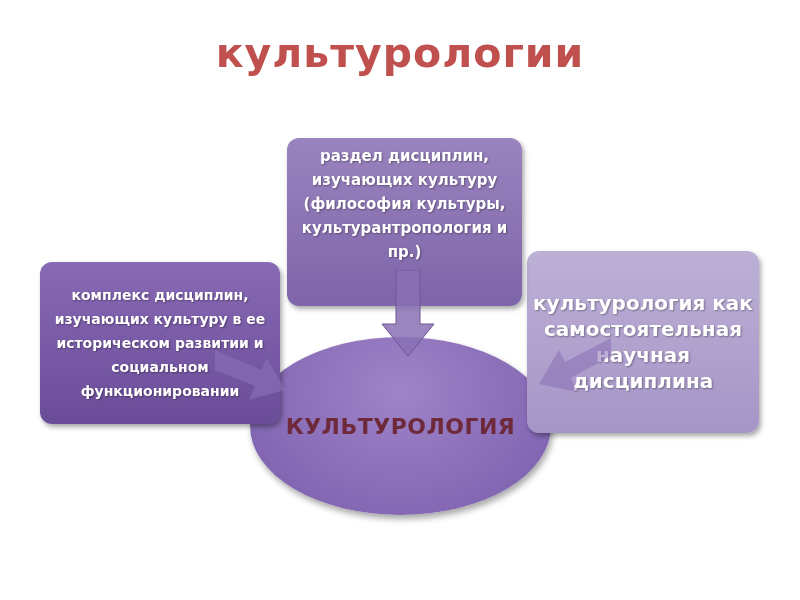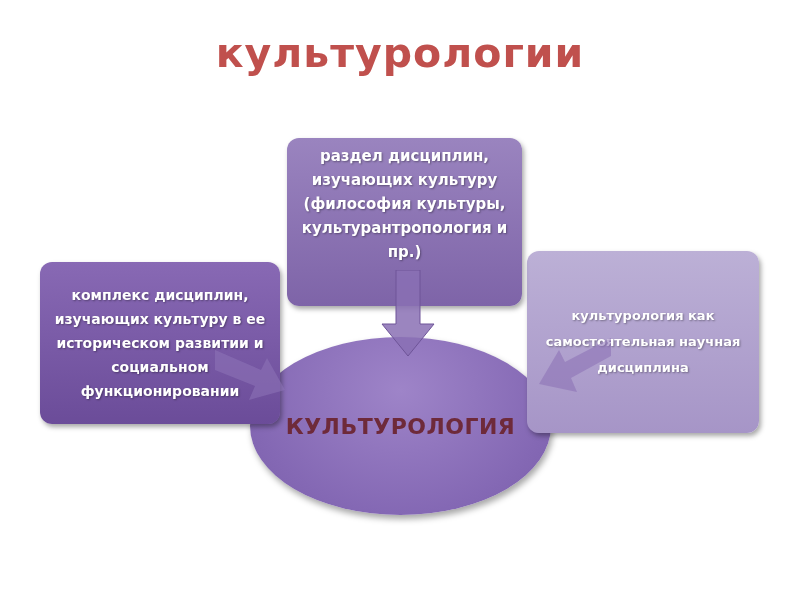--- a/index.html
+++ b/index.html
@@ -1,21 +1,21 @@
 <!DOCTYPE html>
 <html><head>
   <meta charset="utf-8">
   <style>
     html, body { margin:0; padding:0; }
     body { width:800px; height:600px; background:#ffffff; position:relative; overflow:hidden; font-family:"DejaVu Sans", sans-serif; }
     .title { position:absolute; left:0; top:26px; width:800px; text-align:center; color:#c0504d; font-weight:bold; font-size:41px; line-height:54px; letter-spacing:1px; }
     .box { position:absolute; border-radius:12px; color:#fff; font-weight:bold; text-align:center; display:flex; align-items:center; justify-content:center; box-sizing:border-box; text-shadow:1px 1px 2px rgba(0,0,0,0.35); box-shadow:2px 3px 5px rgba(0,0,0,0.35); }
     .box-top { left:287px; top:138px; width:235px; height:168px; background:linear-gradient(#9a84bf,#7e64a8); font-size:15px; line-height:24px; padding:6px 10px 43px; }
     .box-left { left:40px; top:262px; width:240px; height:162px; background:linear-gradient(#8869b4,#6b4c99); font-size:14px; line-height:24px; padding:4px 6px; }
-    .box-right { left:527px; top:251px; width:232px; height:182px; background:linear-gradient(#bcb0d6,#a695c7); font-size:13px; line-height:26px; padding:6px; }
+    .box-right { left:527px; top:251px; width:232px; height:182px; background:linear-gradient(#bcb0d6,#a695c7); font-size:20px; line-height:26px; padding:6px; }
     .ellipse { position:absolute; left:250px; top:337px; width:301px; height:178px; border-radius:50%; background:radial-gradient(ellipse at 50% 30%, #9e84c8, #8468b4 70%, #7a5ea9); box-shadow:2px 4px 6px rgba(0,0,0,0.35); display:flex; align-items:center; justify-content:center; }
     .ellipse span { color:#6e2a3a; font-weight:bold; font-size:22px; letter-spacing:0.5px; }
     .arrow { position:absolute; }
   </style>
 </head>
 <body>
 
 <div class="title">
   <div>культурологии</div>
 </div>

